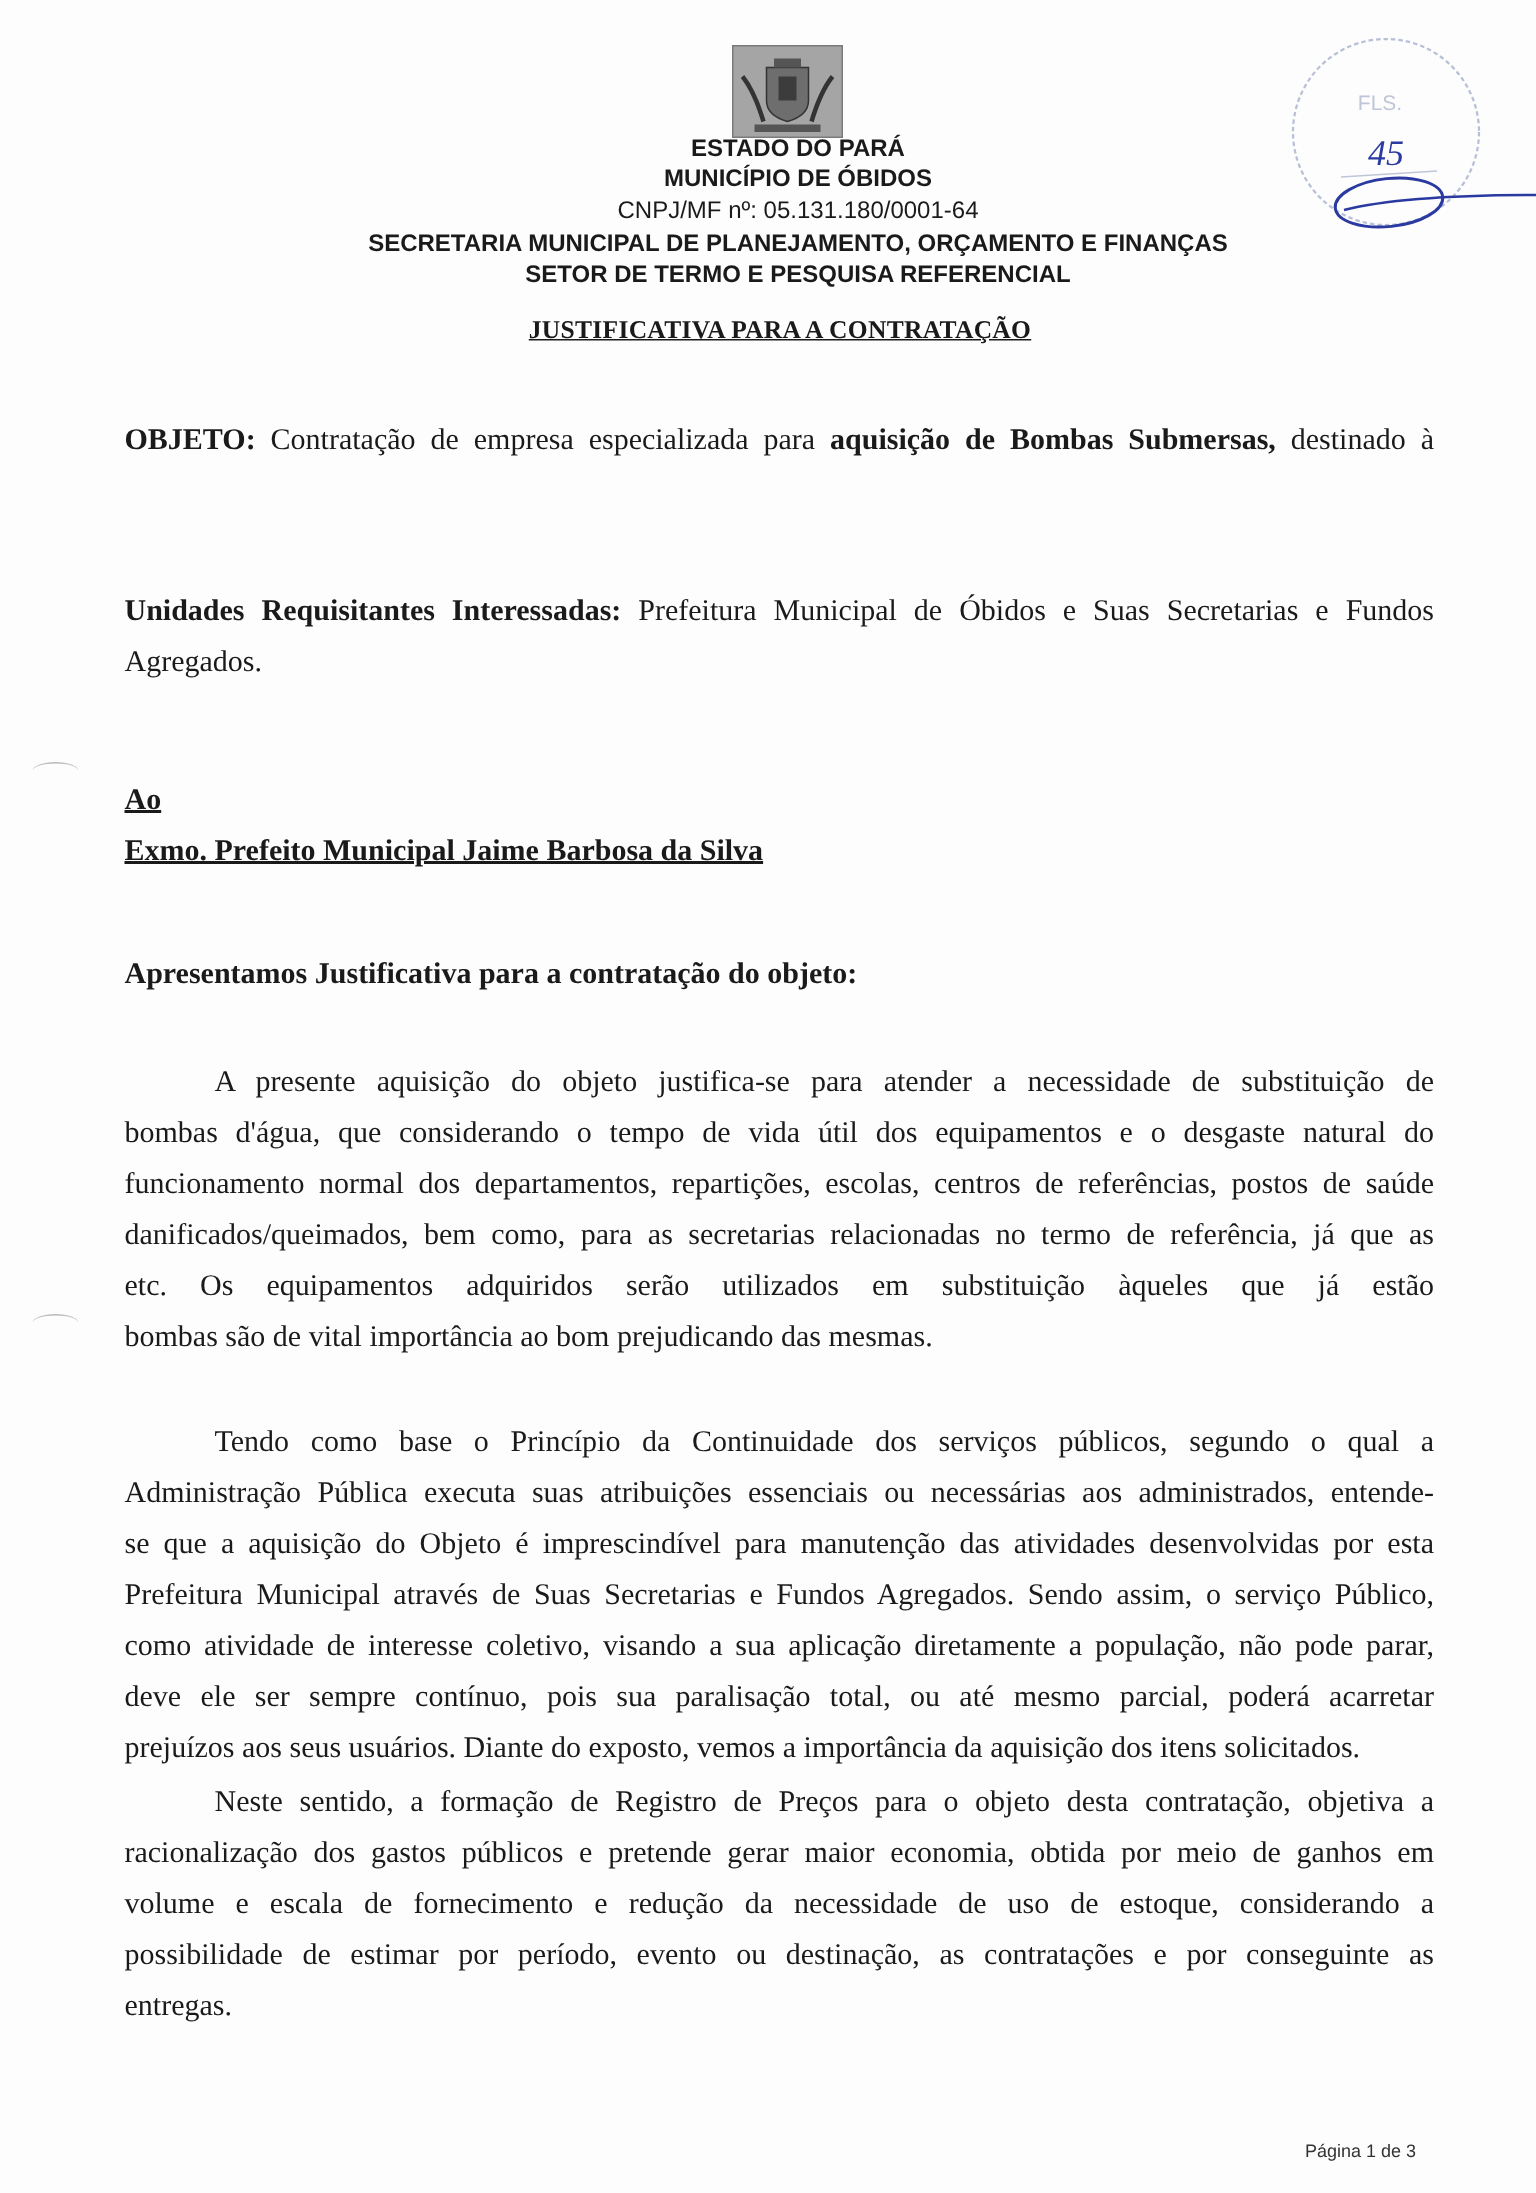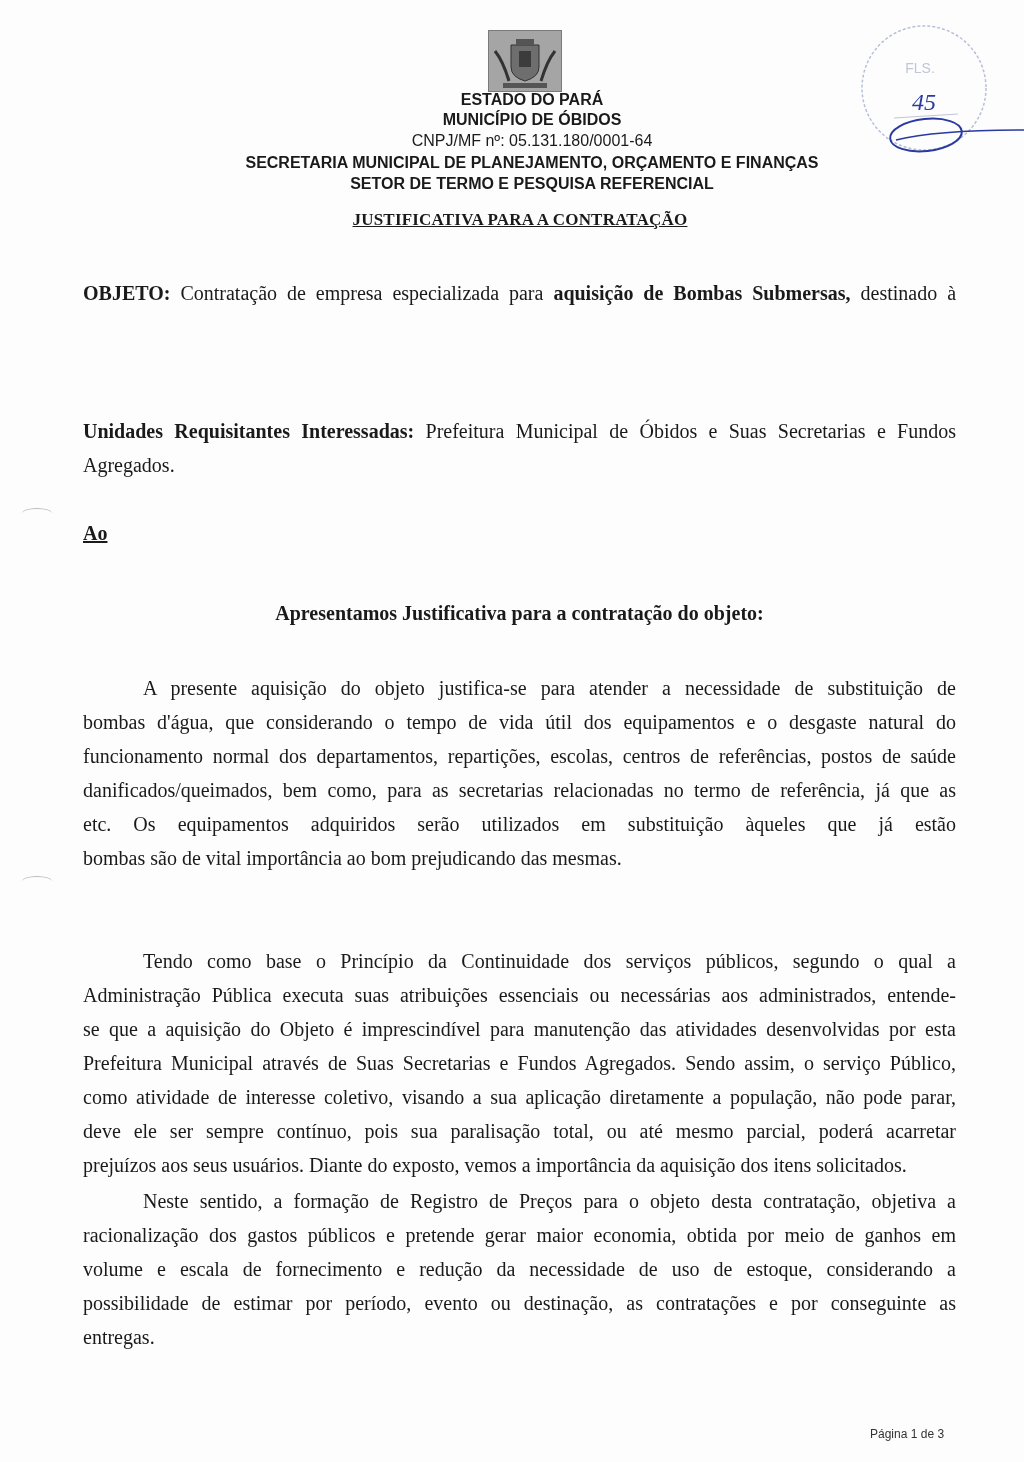--- a/index.html
+++ b/index.html
@@ -78,37 +78,38 @@
 
   <div class="txt" style="top:276px;">
     <span class="line j">
       <b>OBJETO:</b>
       <span>Contratação de empresa especializada para</span>
       <b>aquisição de Bombas Submersas,</b>
       <span>destinado à</span>
     </span>
   </div>
 
-  <div class="txt" style="top:414px;">
+  <div class="txt" style="top:390px;">
     <span class="line j">
       <b>Unidades Requisitantes Interessadas:</b>
       <span>Prefeitura Municipal de Óbidos e Suas Secretarias e Fundos</span>
     </span>
     <span class="line">Agregados.</span>
   </div>
 
   <div class="txt" style="top:516px;">
     <span class="line"><span class="u">Ao</span></span>
+    <span class="line"><span class="u">Exmo. Prefeito Municipal Jaime Barbosa da Silva</span></span>
   </div>
 
-  <div class="txt" style="top:596px;text-align:center;">
+  <div class="txt" style="top:632px;">
     <span class="line"><b>Apresentamos Justificativa para a contratação do objeto:</b></span>
   </div>
 
-  <div class="txt" style="top:671px;">
+  <div class="txt" style="top:704px;">
     <span class="line j indent">A presente aquisição do objeto justifica-se para atender a necessidade de substituição de</span>
     <span class="line j">bombas d'água, que considerando o tempo de vida útil dos equipamentos e o desgaste natural do</span>
     <span class="line j">funcionamento normal dos departamentos, repartições, escolas, centros de referências, postos de saúde</span>
     <span class="line j">danificados/queimados, bem como, para as secretarias relacionadas no termo de referência, já que as</span>
     <span class="line j">etc. Os equipamentos adquiridos serão utilizados em substituição àqueles que já estão</span>
     <span class="line">bombas são de vital importância ao bom prejudicando das mesmas.</span>
   </div>
 
   <div class="txt" style="top:944px;">
     <span class="line j indent">Tendo como base o Princípio da Continuidade dos serviços públicos, segundo o qual a</span>

